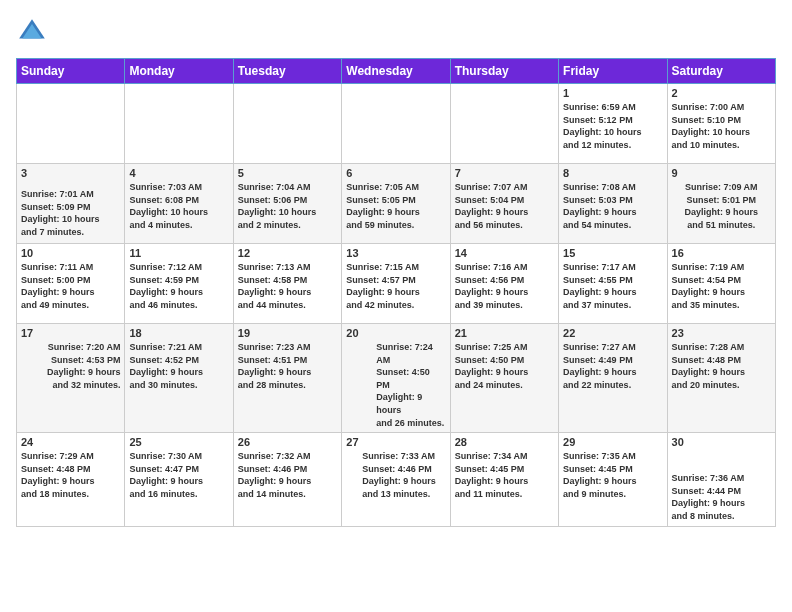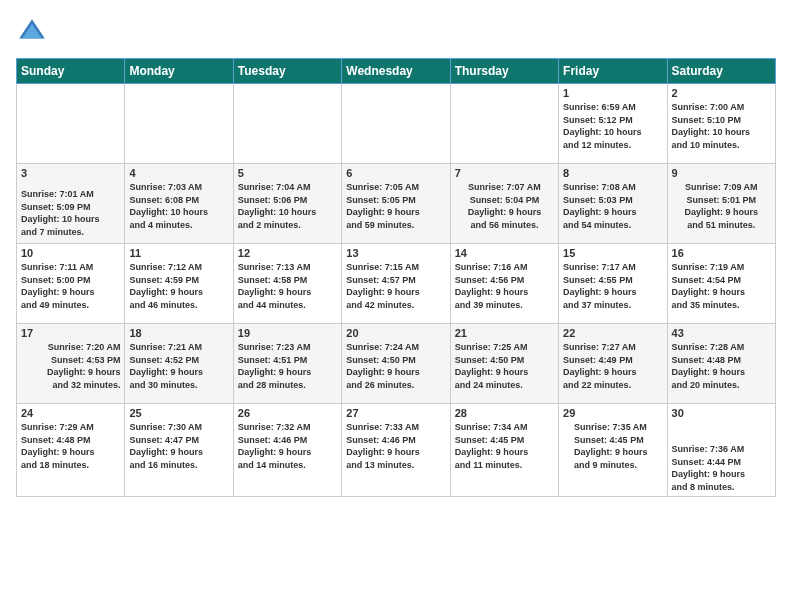--- a/index.html
+++ b/index.html
@@ -74,21 +74,21 @@
       background: #fff;
     }
     .calendar tr:nth-child(even) td {
       background: #f5f5f5;
     }
     .calendar tr:nth-child(odd) td {
       background: #fff;
     }
     
     .calendar thead tr td, .calendar thead tr th {
-      background: #0f766e;
+      background: #6d28d9;
     }
     .day-num {
       font-size: 11px;
       font-weight: bold;
       display: block;
       margin-bottom: 2px;
     }
     .day-info {
       font-size: 9px;
       line-height: 1.4;
@@ -181,21 +181,21 @@
           </td>
           <td>
             <span class="day-num">6</span>
             <div class="day-info" style="white-space: pre-line;">Sunrise: 7:05 AM
 Sunset: 5:05 PM
 Daylight: 9 hours
 and 59 minutes.</div>
           </td>
           <td>
             <span class="day-num">7</span>
-            <div class="day-info" style="white-space: pre-line; text-align: center;">Sunrise: 7:07 AM
+            <div class="day-info" style="white-space: pre-line;">Sunrise: 7:07 AM
 Sunset: 5:04 PM
 Daylight: 9 hours
 and 56 minutes.</div>
           </td>
           <td>
             <span class="day-num">8</span>
             <div class="day-info" style="white-space: pre-line;">Sunrise: 7:08 AM
 Sunset: 5:03 PM
 Daylight: 9 hours
 and 54 minutes.</div>
@@ -276,41 +276,41 @@
           </td>
           <td>
             <span class="day-num">19</span>
             <div class="day-info" style="white-space: pre-line;">Sunrise: 7:23 AM
 Sunset: 4:51 PM
 Daylight: 9 hours
 and 28 minutes.</div>
           </td>
           <td>
             <span class="day-num">20</span>
-            <div class="day-info" style="white-space: pre-line;">Sunrise: 7:24 AM
+            <div class="day-info" style="white-space: pre-line; margin-left: 30px;">Sunrise: 7:24 AM
 Sunset: 4:50 PM
 Daylight: 9 hours
 and 26 minutes.</div>
           </td>
           <td>
             <span class="day-num">21</span>
             <div class="day-info" style="white-space: pre-line;">Sunrise: 7:25 AM
 Sunset: 4:50 PM
 Daylight: 9 hours
 and 24 minutes.</div>
           </td>
           <td>
             <span class="day-num">22</span>
             <div class="day-info" style="white-space: pre-line;">Sunrise: 7:27 AM
 Sunset: 4:49 PM
 Daylight: 9 hours
 and 22 minutes.</div>
           </td>
           <td>
-            <span class="day-num">43</span>
+            <span class="day-num">23</span>
             <div class="day-info" style="white-space: pre-line;">Sunrise: 7:28 AM
 Sunset: 4:48 PM
 Daylight: 9 hours
 and 20 minutes.</div>
           </td>
         </tr>
         <tr class="row-odd">
           <td>
             <span class="day-num">24</span>
             <div class="day-info" style="white-space: pre-line;">Sunrise: 7:29 AM
@@ -327,35 +327,35 @@
           </td>
           <td>
             <span class="day-num">26</span>
             <div class="day-info" style="white-space: pre-line;">Sunrise: 7:32 AM
 Sunset: 4:46 PM
 Daylight: 9 hours
 and 14 minutes.</div>
           </td>
           <td>
             <span class="day-num">27</span>
-            <div class="day-info" style="white-space: pre-line;">Sunrise: 7:33 AM
+            <div class="day-info" style="white-space: pre-line; margin-left: 16px;">Sunrise: 7:33 AM
 Sunset: 4:46 PM
 Daylight: 9 hours
 and 13 minutes.</div>
           </td>
           <td>
             <span class="day-num">28</span>
             <div class="day-info" style="white-space: pre-line;">Sunrise: 7:34 AM
 Sunset: 4:45 PM
 Daylight: 9 hours
 and 11 minutes.</div>
           </td>
           <td>
             <span class="day-num">29</span>
-            <div class="day-info" style="white-space: pre-line; margin-left: 11px;">Sunrise: 7:35 AM
+            <div class="day-info" style="white-space: pre-line;">Sunrise: 7:35 AM
 Sunset: 4:45 PM
 Daylight: 9 hours
 and 9 minutes.</div>
           </td>
           <td>
             <span class="day-num">30</span>
             <div class="day-info" style="white-space: pre-line; margin-top: 24px;">Sunrise: 7:36 AM
 Sunset: 4:44 PM
 Daylight: 9 hours
 and 8 minutes.</div>

